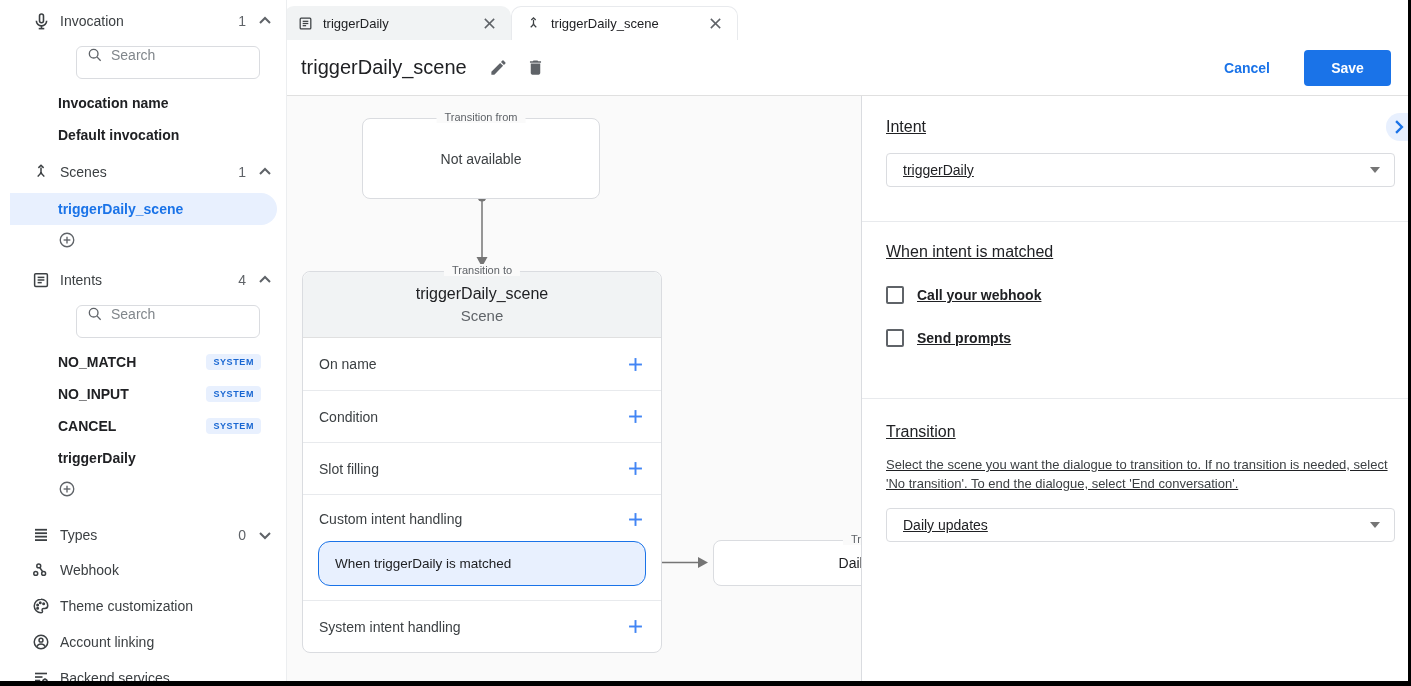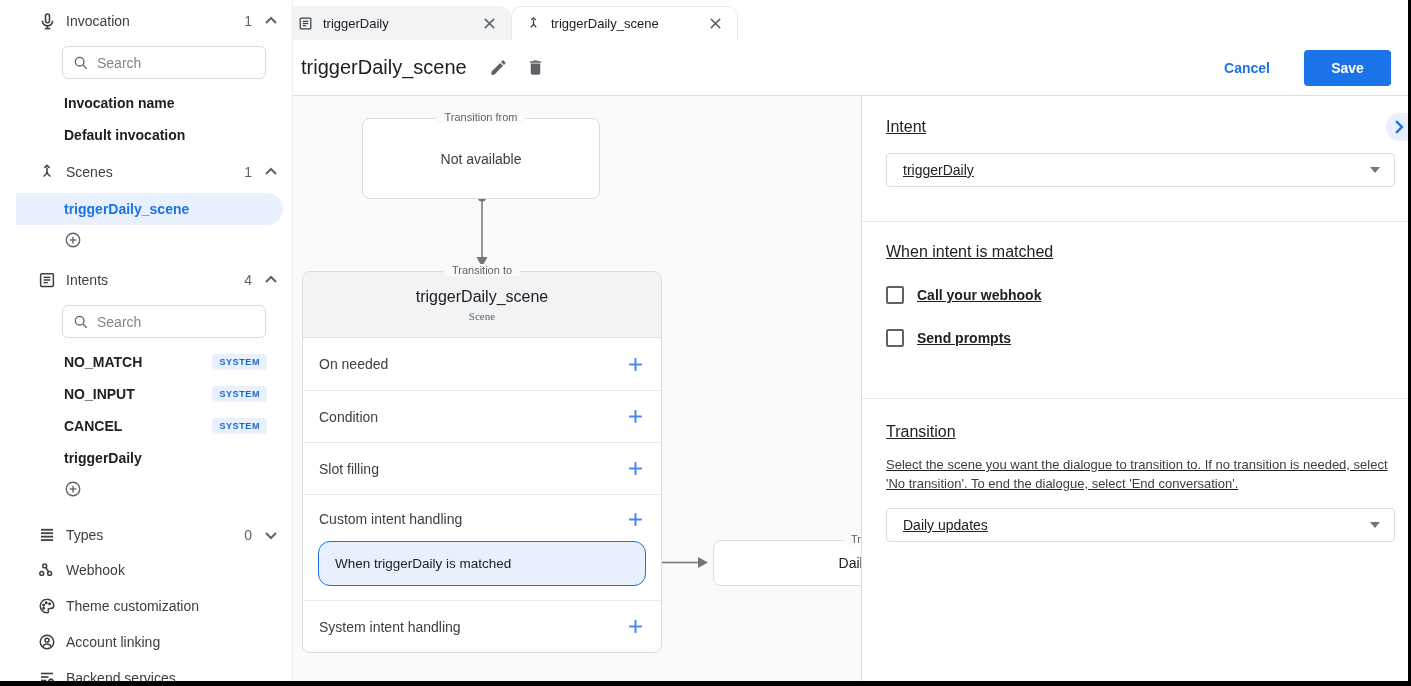--- a/index.html
+++ b/index.html
@@ -4,29 +4,29 @@
 <style>
   * { box-sizing: border-box; margin: 0; padding: 0; }
   html, body { width: 1411px; height: 686px; overflow: hidden; background: #fff;
     font-family: "Liberation Sans", sans-serif; color: #202124; }
 
   
   .edge-right { position: fixed; top: 0; right: 0; width: 3px; height: 100%; background: #000; z-index: 60; }
   .edge-bottom { position: fixed; left: 0; bottom: 0; width: 100%; height: 5px; background: #000; z-index: 60; }
 
   
-  .sidebar { position: absolute; left: 16px; top: 0; width: 277px; height: 100%;
+  .sidebar { position: absolute; left: 10px; top: 0; width: 277px; height: 100%;
     background: #fff; border-right: 1px solid #eceef0; overflow: hidden; z-index: 5; }
   .nav-head { display: flex; align-items: center; height: 30px; padding: 0 14px 0 20px; cursor: pointer; }
   .nav-head .ic { width: 22px; display: flex; justify-content: center; }
   .nav-head .lbl { margin-left: 8px; font-size: 14px; color: #3c4043; }
   .nav-head .cnt { margin-left: auto; font-size: 14px; color: #5f6368; }
   .nav-head .chev { margin-left: 12px; display: flex; }
-  .searchbox { display: flex; align-items: center; gap: 8px; height: 33px;
-    margin: 10px 26px 8px 46px; border: 1px solid #dadce0; border-radius: 6px; padding: 0 10px; background: #fff; }
+  .searchbox { display: flex; align-items: flex-start; gap: 8px; height: 33px;
+    margin: 10px 26px 8px 66px; border: 1px solid #dadce0; border-radius: 6px; padding: 0 10px; background: #fff; }
   .searchbox input { border: none; outline: none; font-size: 14px; width: 100%;
     font-family: "Liberation Sans", sans-serif; color: #202124; background: transparent; }
   .searchbox input::placeholder { color: #80868b; }
   .child-item { display: flex; align-items: center; height: 32px; padding-left: 48px; padding-right: 16px;
     font-size: 14px; font-weight: bold; color: #202124; cursor: pointer; }
   .child-item.selected { background: #e8f0fe; color: #1a73e8; border-radius: 0 16px 16px 0; margin-right: 9px; }
   .badge { margin-left: auto; margin-right: 9px; background: #e8f0fe; color: #1967d2;
     font-size: 9px; font-weight: bold; letter-spacing: .6px; padding: 3px 7px; border-radius: 4px; }
   .plus-row { display: flex; align-items: center; height: 30px; padding-left: 48px; cursor: pointer; }
   .gap6 { height: 6px; } .gap10 { height: 10px; } .gap14 { height: 14px; }
@@ -58,21 +58,21 @@
   .legend { position: absolute; top: -8px; left: 50%; transform: translateX(-50%);
     background: #fafafa; padding: 0 8px; font-size: 11px; color: #5f6368; white-space: nowrap; }
   .from-box { left: 85px; top: 22px; width: 238px; height: 81px; }
   .from-body { position: absolute; top: 50%; left: 0; right: 0; transform: translateY(-50%);
     text-align: center; font-size: 14px; color: #3c4043; }
 
   .scene-card { left: 25px; top: 175px; width: 360px; }
   .scene-card-header { background: #f1f3f4; border-bottom: 1px solid #e0e0e0; border-radius: 8px 8px 0 0;
     height: 66px; display: flex; flex-direction: column; align-items: center; justify-content: center; gap: 4px; }
   .scene-card-title { font-size: 16px; color: #202124; }
-  .scene-card-sub { font-size: 11px; color: #5f6368; font-family: Liberation Serif, serif; }
+  .scene-card-sub { font-size: 15px; color: #5f6368; }
   .scene-row { display: flex; align-items: center; justify-content: space-between;
     padding: 0 18px 0 16px; height: 52px; font-size: 14px; color: #3c4043; }
   .scene-row + .scene-row, .row-custom + .scene-row { border-top: 1px solid #e8eaed; }
   .row-custom { border-top: 1px solid #e8eaed; padding-bottom: 14px; }
   .row-custom .scene-row { height: 46px; padding-top: 2px; }
   .handler-chip { margin: 0 15px; height: 45px; background: #e8f0fe; border: 1.5px solid #1a73e8;
     border-radius: 12px; display: flex; align-items: center; padding: 0 16px; font-size: 13.5px; color: #202124; cursor: pointer; }
   .plusbtn { display: flex; cursor: pointer; }
 
   .target-box { left: 436px; top: 444px; width: 336px; height: 46px; }
@@ -373,21 +373,21 @@
       </div>
 
       <div class="flow-box scene-card">
         <span class="legend">Transition to</span>
         <div class="scene-card-header">
           <div class="scene-card-title">triggerDaily_scene</div>
           <div class="scene-card-sub">Scene</div>
         </div>
 
         <div class="scene-row">
-          <span>On needed</span>
+          <span>On name</span>
           <span class="plusbtn">
             <svg width="15" height="15" viewBox="0 0 14 14" stroke="#4285f4" stroke-width="1.8">
                 <line x1="7" y1="1" x2="7" y2="13"></line>
                 <line x1="1" y1="7" x2="13" y2="7"></line>
               </svg>
             </span>
         </div>
         <div class="scene-row">
           <span>Condition</span>
           <span class="plusbtn">

